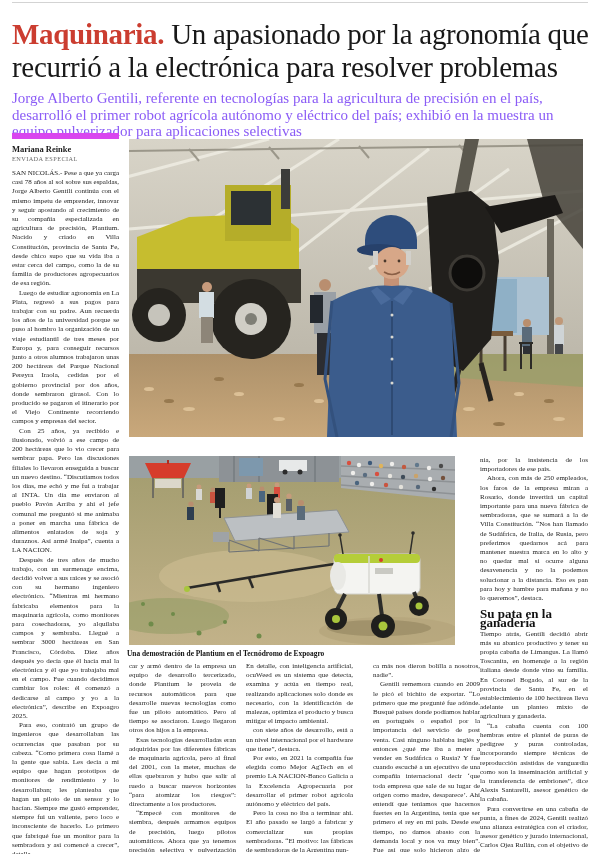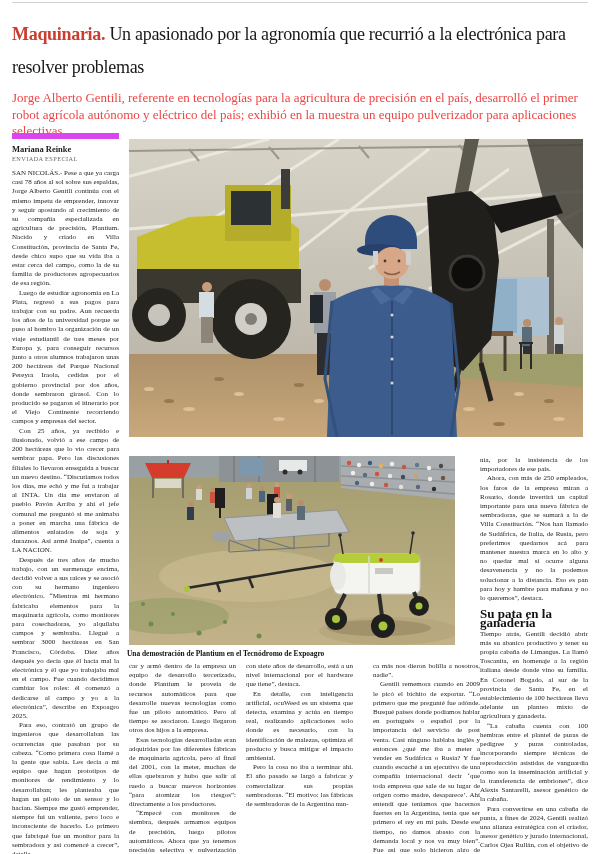--- a/index.html
+++ b/index.html
@@ -3,23 +3,23 @@
 <meta charset="utf-8">
 <style>
   html,body{margin:0;padding:0;background:#ffffff;}
   #page{
     position:relative;width:600px;height:854px;background:#fff;overflow:hidden;
     font-family:"Liberation Serif","DejaVu Serif",serif;color:#1c1c1c;
   }
   .topline{position:absolute;left:12px;top:2px;width:576px;border-top:1px solid #d3d3d3;}
   
   .masthead{position:absolute;left:12px;top:18px;width:578px;}
-  .headline{font-size:18px;line-height:33px;letter-spacing:-0.3px;color:#181818;font-weight:normal;margin:0;}
+  .headline{font-size:29px;line-height:33px;letter-spacing:-0.3px;color:#181818;font-weight:normal;margin:0;}
   .kicker{color:#cb3d30;font-weight:bold;}
-  .deck{margin:6px 0 0 0;font-size:13px;line-height:16.5px;color:#ef4444;}
+  .deck{margin:6px 0 0 0;font-size:15px;line-height:16.5px;color:#8b5cf6;}
   
   .col1{position:absolute;left:12px;top:133px;width:107px;height:716px;overflow:hidden;border-top:6px solid #d946ef;}
   .byline-name{font-weight:bold;font-size:8.5px;margin:5px 0 0 0;}
   .byline-role{font-size:6.3px;letter-spacing:.4px;color:#6a6a6a;margin:1px 0 7px 0;}
   
   .btxt p{margin:0;font-size:7px;line-height:9.2px;text-align:justify;color:#1c1c1c;}
   .btxt p + p{text-indent:7px;}
   .colbox{position:absolute;overflow:hidden;}
   .c2{left:129px;top:662px;width:107px;height:190px;}
   .c3{left:246px;top:662px;width:107px;height:190px;}
@@ -338,22 +338,23 @@
     </svg>
   </div>
   <div class="caption cap2">Una demostración de Plantium en el Tecnódromo de Expoagro</div>
 
   <div class="colbox c2 btxt">
       <p>car y armó dentro de la empresa un equipo de desarrollo tercerizado, donde Plantium le proveía de recursos automáticos para que desarrolle nuevas tecnologías como fue un piloto automático. Pero al tiempo se asociaron. Luego llegaron otros dos hijos a la empresa.</p>
       <p>Esas tecnologías desarrolladas eran adquiridas por las diferentes fábricas de maquinaria agrícola, pero al final del 2001, con la meter, muchas de ellas quebraron y hubo que salir al ruedo a buscar nuevos horizontes “para atomizar los riesgos”: directamente a los productores.</p>
       <p>“Empecé con monitores de siembra, después armamos equipos de precisión, luego pilotos automáticos. Ahora que ya tenemos precisión selectiva y pulverización selectiva de última generación que</p>
     </div>
   <div class="colbox c3 btxt">
+      <p>En detalle, con inteligencia artificial, ocuWeed es un sistema que detecta, examina y actúa en tiempo real, realizando aplicaciones solo donde es necesario, con la identificación de malezas, optimiza el producto y busca mitigar el impacto ambiental.</p>
       <p>con siete años de desarrollo, está a un nivel internacional por el hardware que tiene”, destaca.</p>
-      <p>En detalle, con inteligencia artificial, ocuWeed es un sistema que detecta, examina y actúa en tiempo real, realizando aplicaciones solo donde es necesario, con la identificación de malezas, optimiza el producto y busca mitigar el impacto ambiental.</p>
+      <p>Por esto, en 2021 la compañía fue elegida como Mejor AgTech en el premio LA NACION-Banco Galicia a la Excelencia Agropecuaria por desarrollar el primer robot agrícola autónomo y eléctrico del país.</p>
       <p>Pero la cosa no iba a terminar ahí. El año pasado se largó a fabricar y comercializar sus propias sembradoras. “El motivo: las fábricas de sembradoras de la Argentina nun-</p>
     </div>
   <div class="colbox c4 btxt">
       <p>ca más nos dieron bolilla a nosotros, nadie”.</p>
       <p>Gentili rememora cuando en 2009 le picó el bichito de exportar. “Lo primero que me pregunté fue adónde. Busqué países donde podíamos hablar en portugués o español por la importancia del servicio de post venta. Casi ninguno hablaba inglés y entonces ¿qué me iba a meter a vender en Sudáfrica o Rusia? Y fue cuando escuché a un ejecutivo de una compañía internacional decir ‘que toda empresa que sale de su lugar de origen como madre, desaparece’. Ahí entendí que teníamos que hacernos fuertes en la Argentina, tenía que ser primero el rey en mi país. Desde ese tiempo, no damos abasto con la demanda local y nos va muy bien”. Fue así que solo hicieron algo de exportación a Polo-</p>
     </div>
 
   <div class="colbox c5">
     <div class="btxt">
         <p>nia, por la insistencia de los importadores de ese país.</p>

